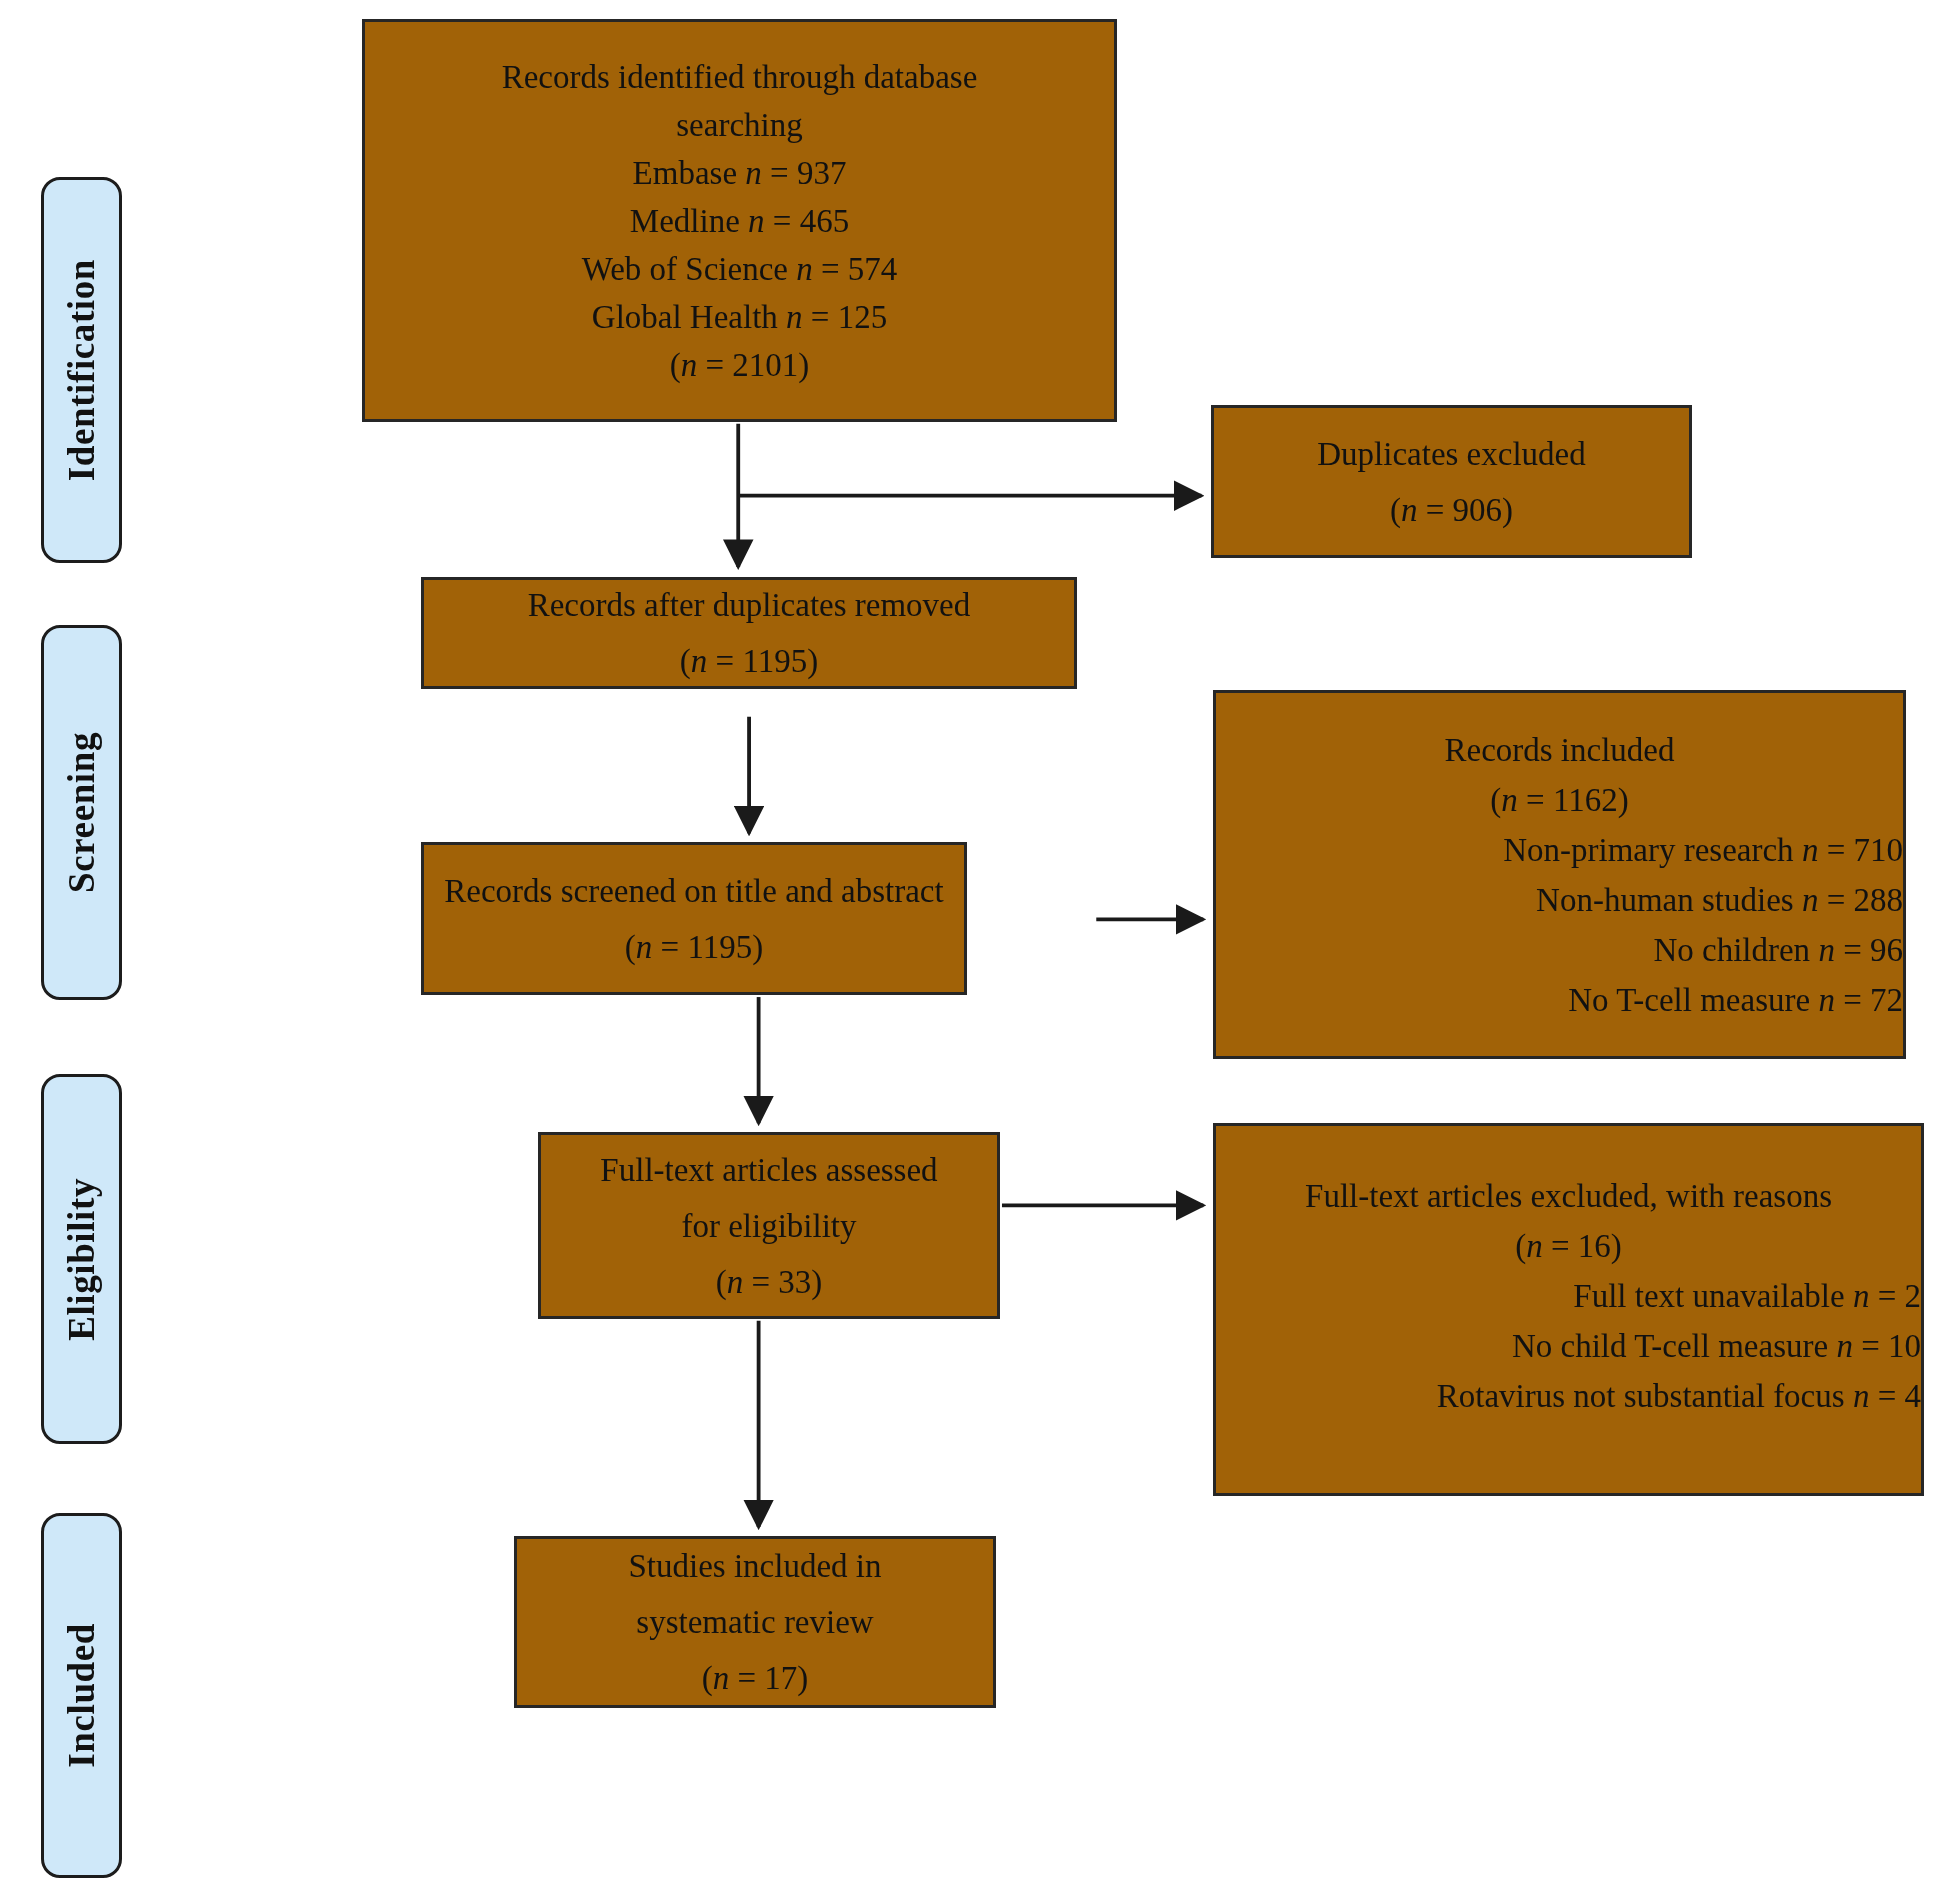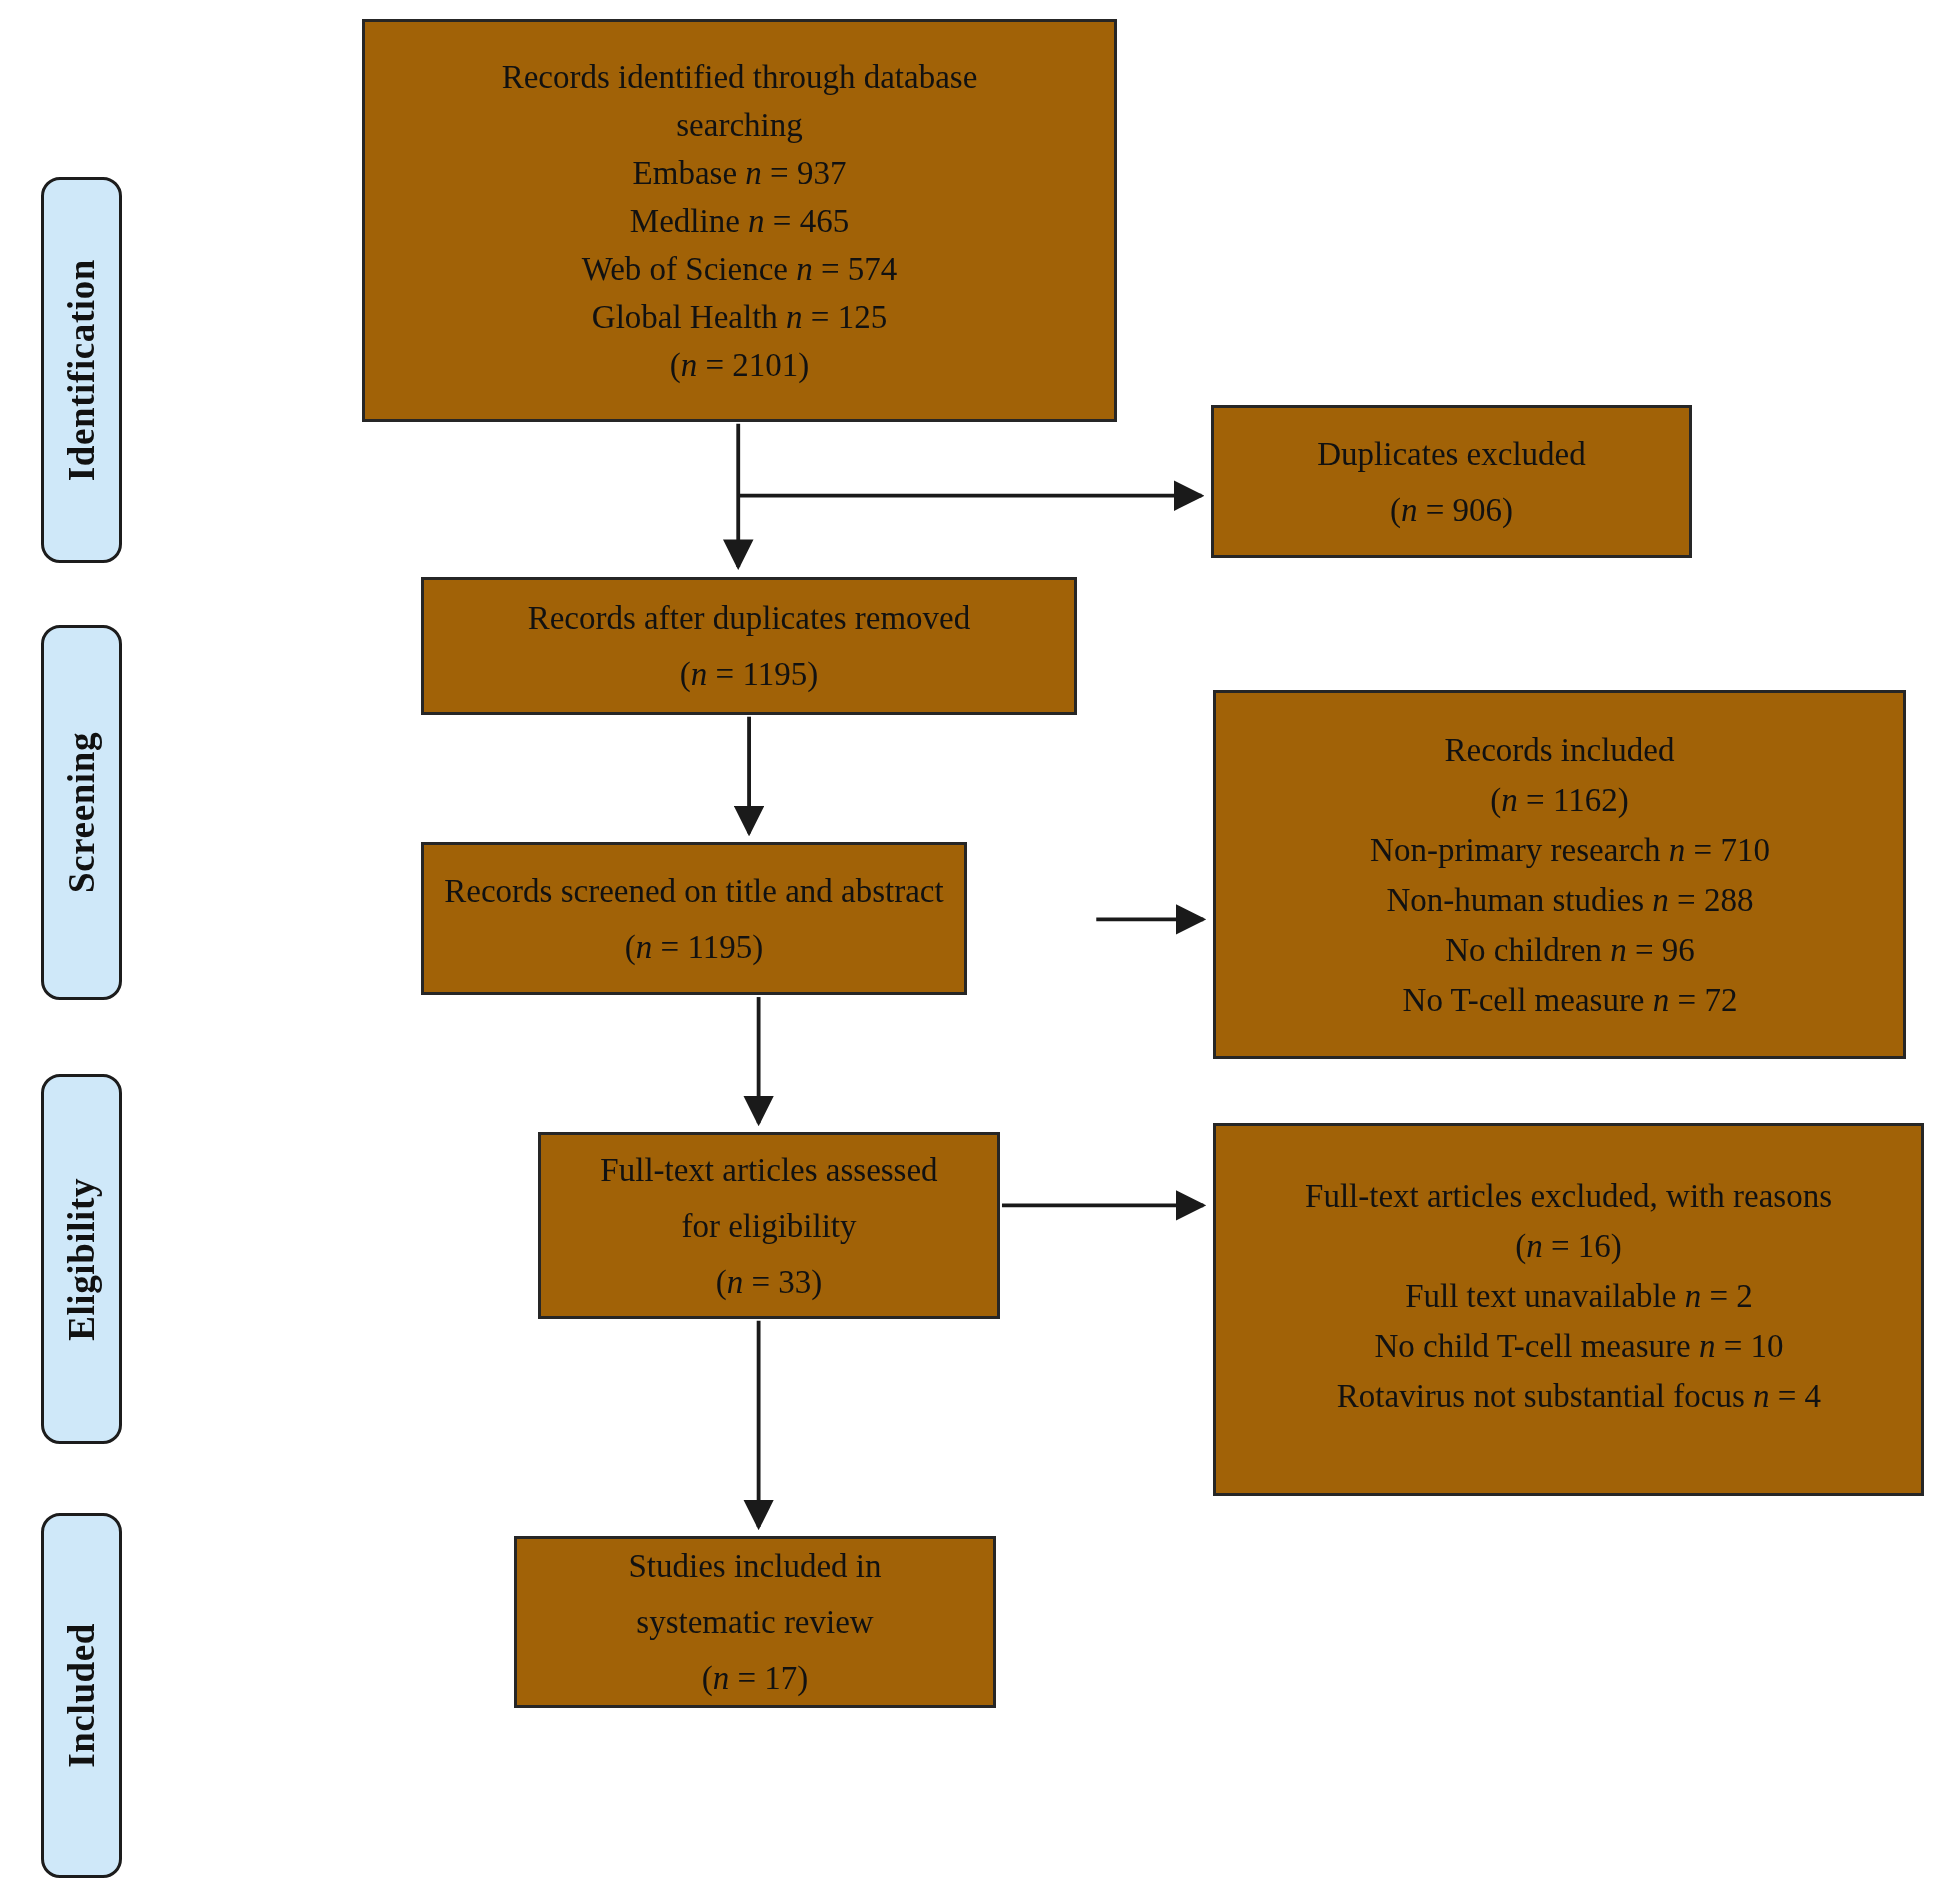--- a/index.html
+++ b/index.html
@@ -43,37 +43,37 @@
     align-items:center;justify-content:center;
     text-align:center;
     font-size:33px;
     line-height:56px;
   }
   .fbox .line{white-space:nowrap;}
   .fbox i{font-style:italic;}
 
   #box-identified{left:362px;top:19px;width:755px;height:403px;line-height:48px;}
   #box-duplicates{left:1211px;top:405px;width:481px;height:153px;}
-  #box-afterdup{left:421px;top:577px;width:656px;height:138px;}
+  #box-afterdup{left:421px;top:577px;width:656px;height:112px;}
   #box-screened{left:421px;top:842px;width:546px;height:153px;}
   #box-fulltext{left:538px;top:1132px;width:462px;height:187px;}
   #box-included{left:514px;top:1536px;width:482px;height:172px;}
 
   #box-recexcluded{
     left:1213px;top:690px;width:693px;height:369px;
     line-height:50px;justify-content:center;align-items:stretch;
   }
   #box-ftexcluded{
     left:1213px;top:1108px;width:711px;height:373px;
     line-height:50px;justify-content:flex-start;align-items:stretch;
     padding-top:45px;
     margin-top:15px;
   }
   .excl-centered{text-align:center;}
-  .excl-reasons{text-align:center;padding-left:21px;}
+  .excl-reasons{text-align:right;padding-left:21px;}
 
   
   #connectors{position:absolute;left:0;top:0;width:1946px;height:1903px;pointer-events:none;}
   #connectors line{stroke:#1a1a1a;stroke-width:6;}
 </style>
 </head>
 <body>
 
 <div id="canvas">
 

